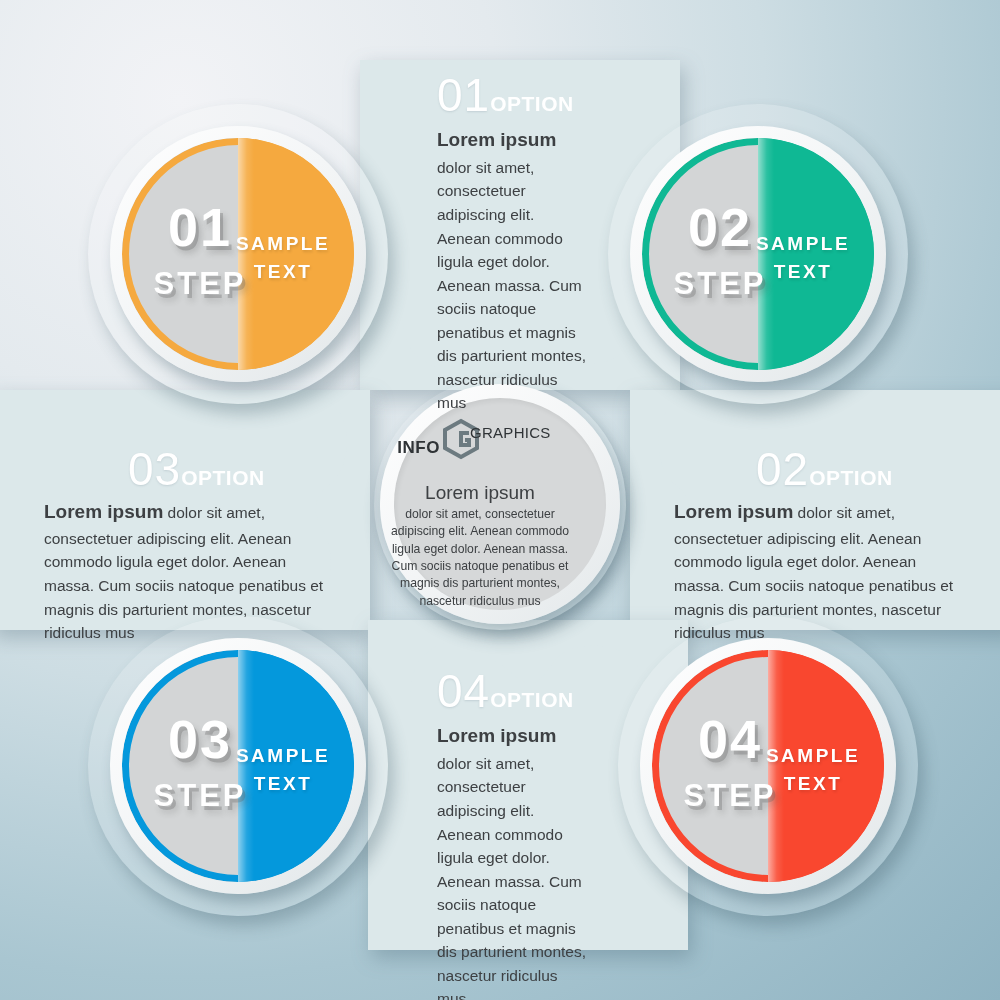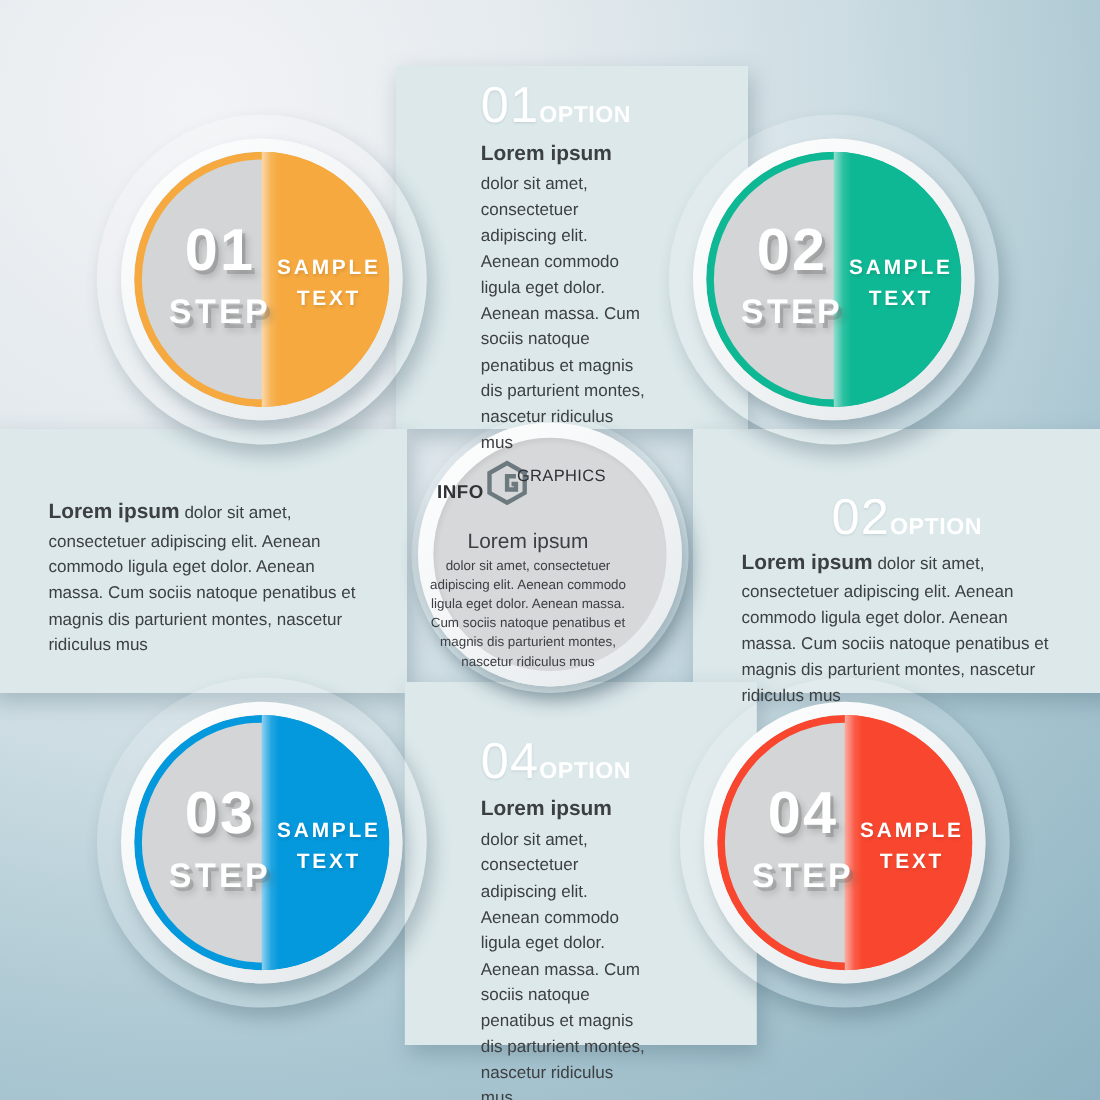--- a/index.html
+++ b/index.html
@@ -91,21 +91,21 @@
     text-align: center;
     color: #ffffff;
     font-size: 31px; font-weight: bold;
     letter-spacing: 3px;
     line-height: 1;
     text-shadow: 3px 4px 0 rgba(90,90,90,0.28), 5px 7px 6px rgba(70,70,70,0.22);
     margin-top: 12px;
   }
   .sample-text {
     position: absolute; z-index: 6;
-    right: 30px; top: 126px; width: 118px;
+    right: 46px; top: 126px; width: 118px;
     text-align: center;
     color: #ffffff;
     font-size: 19px; font-weight: bold;
     letter-spacing: 2.5px; line-height: 1.45;
     text-shadow: 1px 2px 3px rgba(0,0,0,0.12);
   }
 
   
   .opt-block { position: absolute; }
   .opt-head { line-height: 1; white-space: nowrap; }
@@ -280,20 +280,23 @@
   <div class="opt-block narrow" style="left:437px; top:72px;">
     <div class="opt-head">
       <span class="opt-num">01</span><span class="opt-word">OPTION</span>
     </div>
     <div class="opt-body" style="margin-top:8px;">
       <span class="opt-lead">Lorem ipsum</span><span>dolor sit amet, consectetuer adipiscing elit. Aenean commodo ligula eget dolor. Aenean massa. Cum sociis natoque penatibus et magnis dis parturient montes, nascetur ridiculus mus</span>
     </div>
   </div>
 
   <div class="opt-block wide" style="left:44px; top:446px;">
+    <div class="opt-head" style="margin-left:84px;">
+      <span class="opt-num">03</span><span class="opt-word">OPTION</span>
+    </div>
     <div class="opt-body" style="margin-top:6px;">
       <b>Lorem ipsum</b><span> dolor sit amet, consectetuer adipiscing elit. Aenean commodo ligula eget dolor. Aenean massa. Cum sociis natoque penatibus et magnis dis parturient montes, nascetur ridiculus mus</span>
     </div>
   </div>
 
   <div class="opt-block wide" style="left:674px; top:446px;">
     <div class="opt-head" style="margin-left:82px;">
       <span class="opt-num">02</span><span class="opt-word">OPTION</span>
     </div>
     <div class="opt-body" style="margin-top:6px;">

